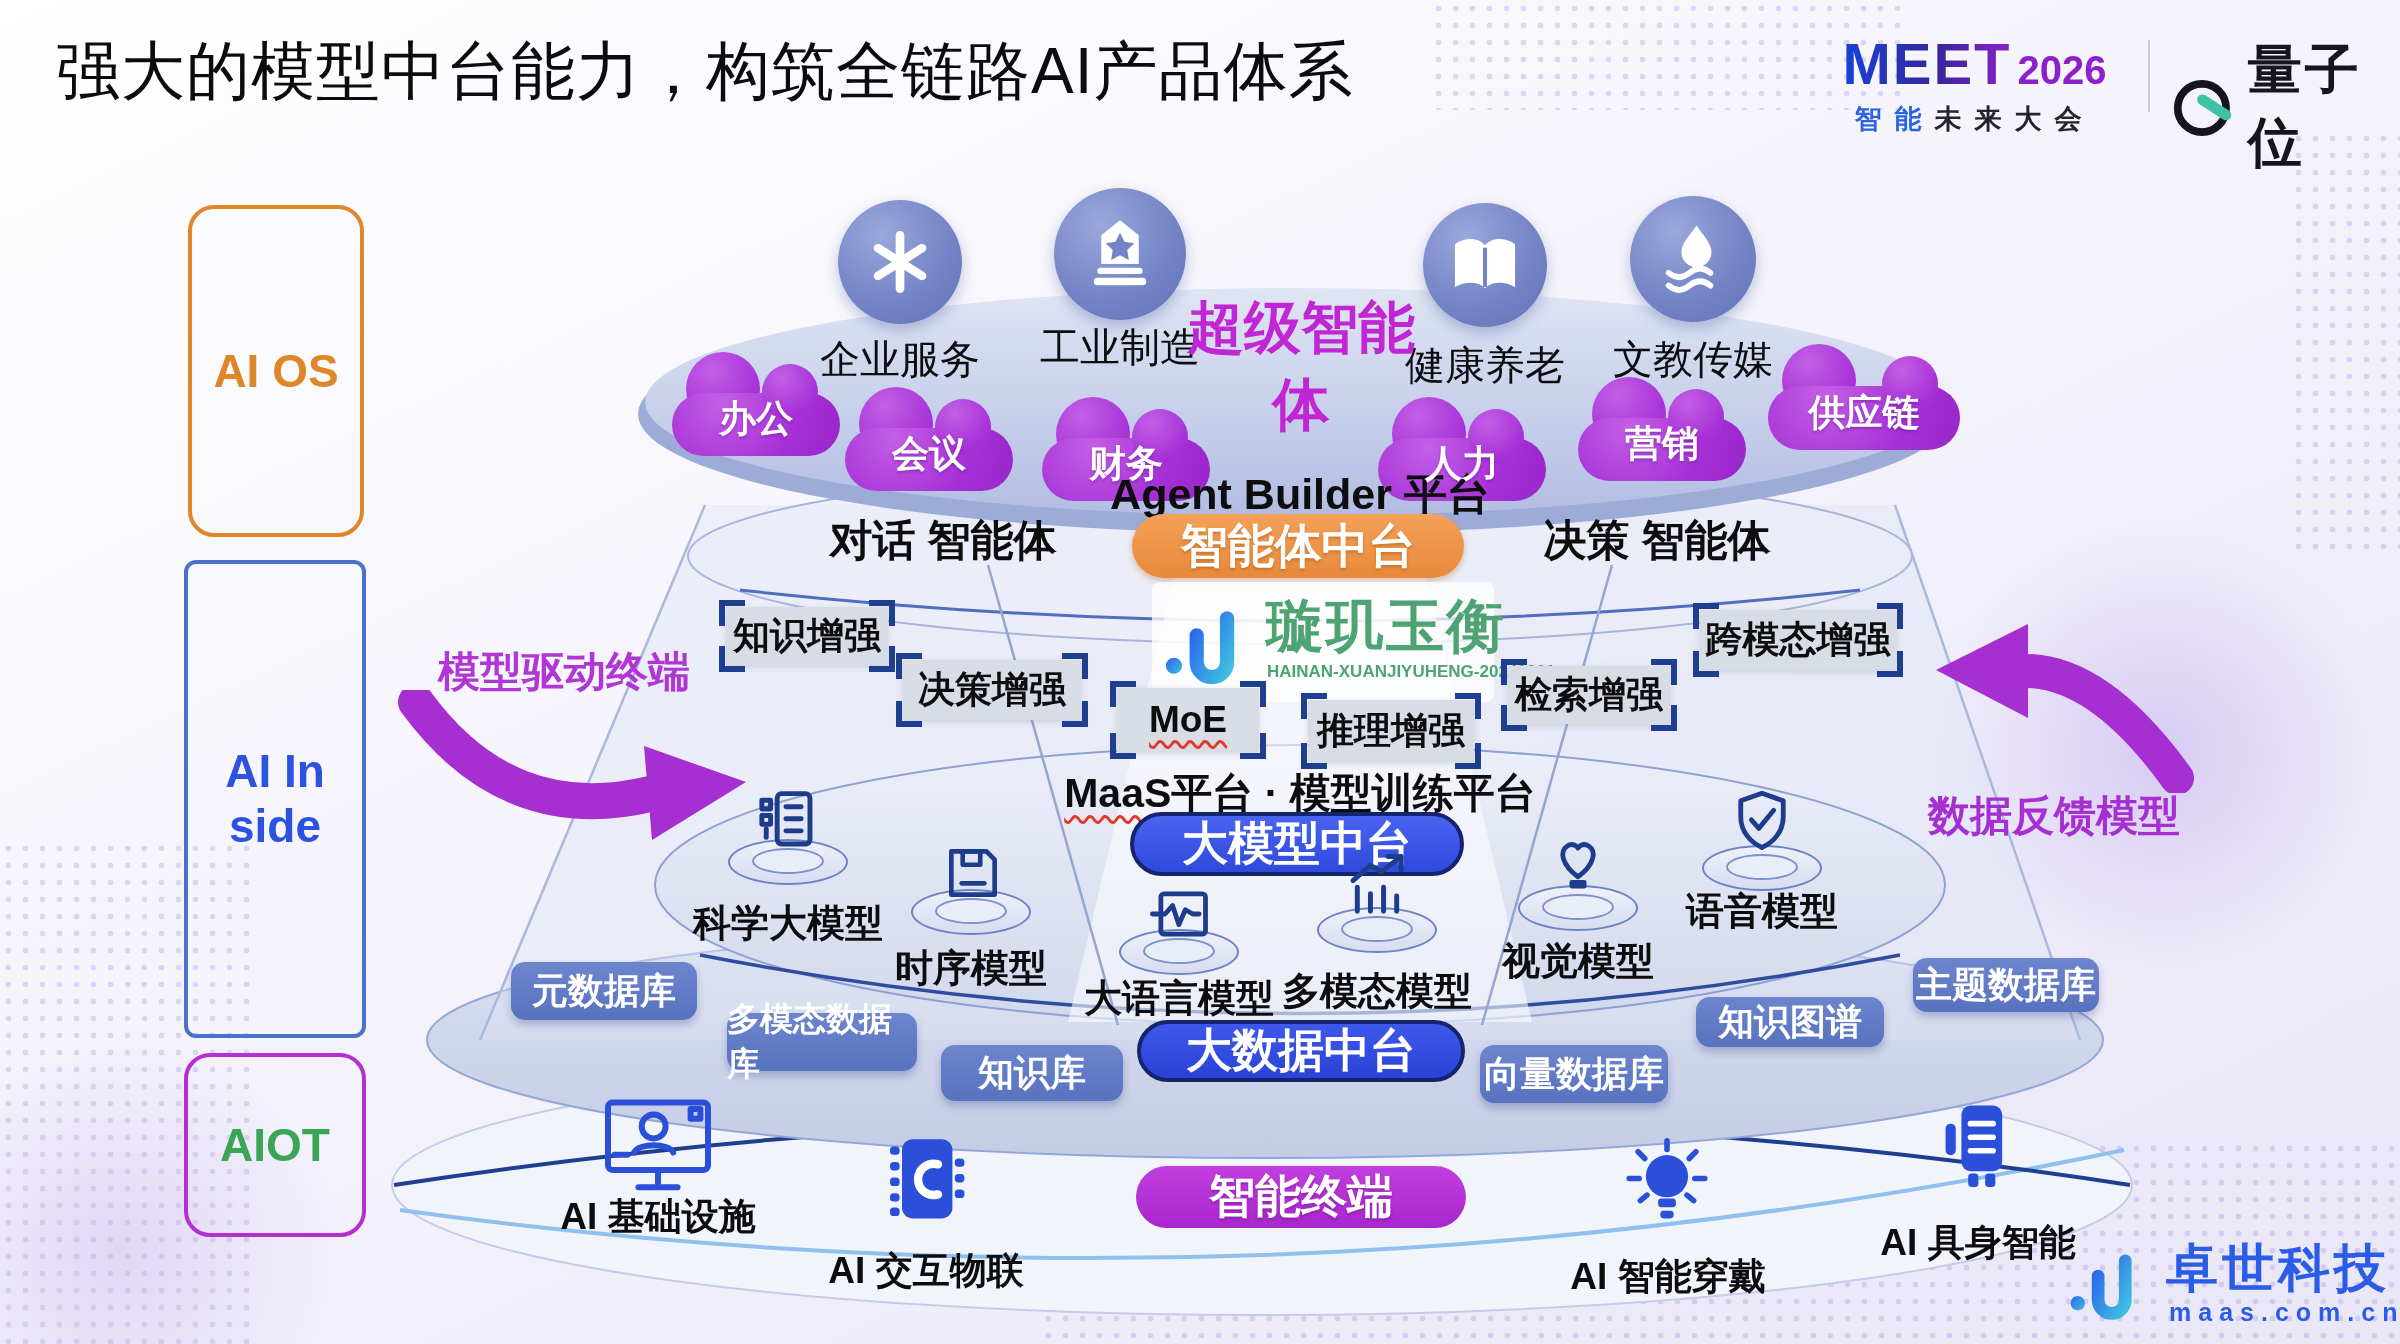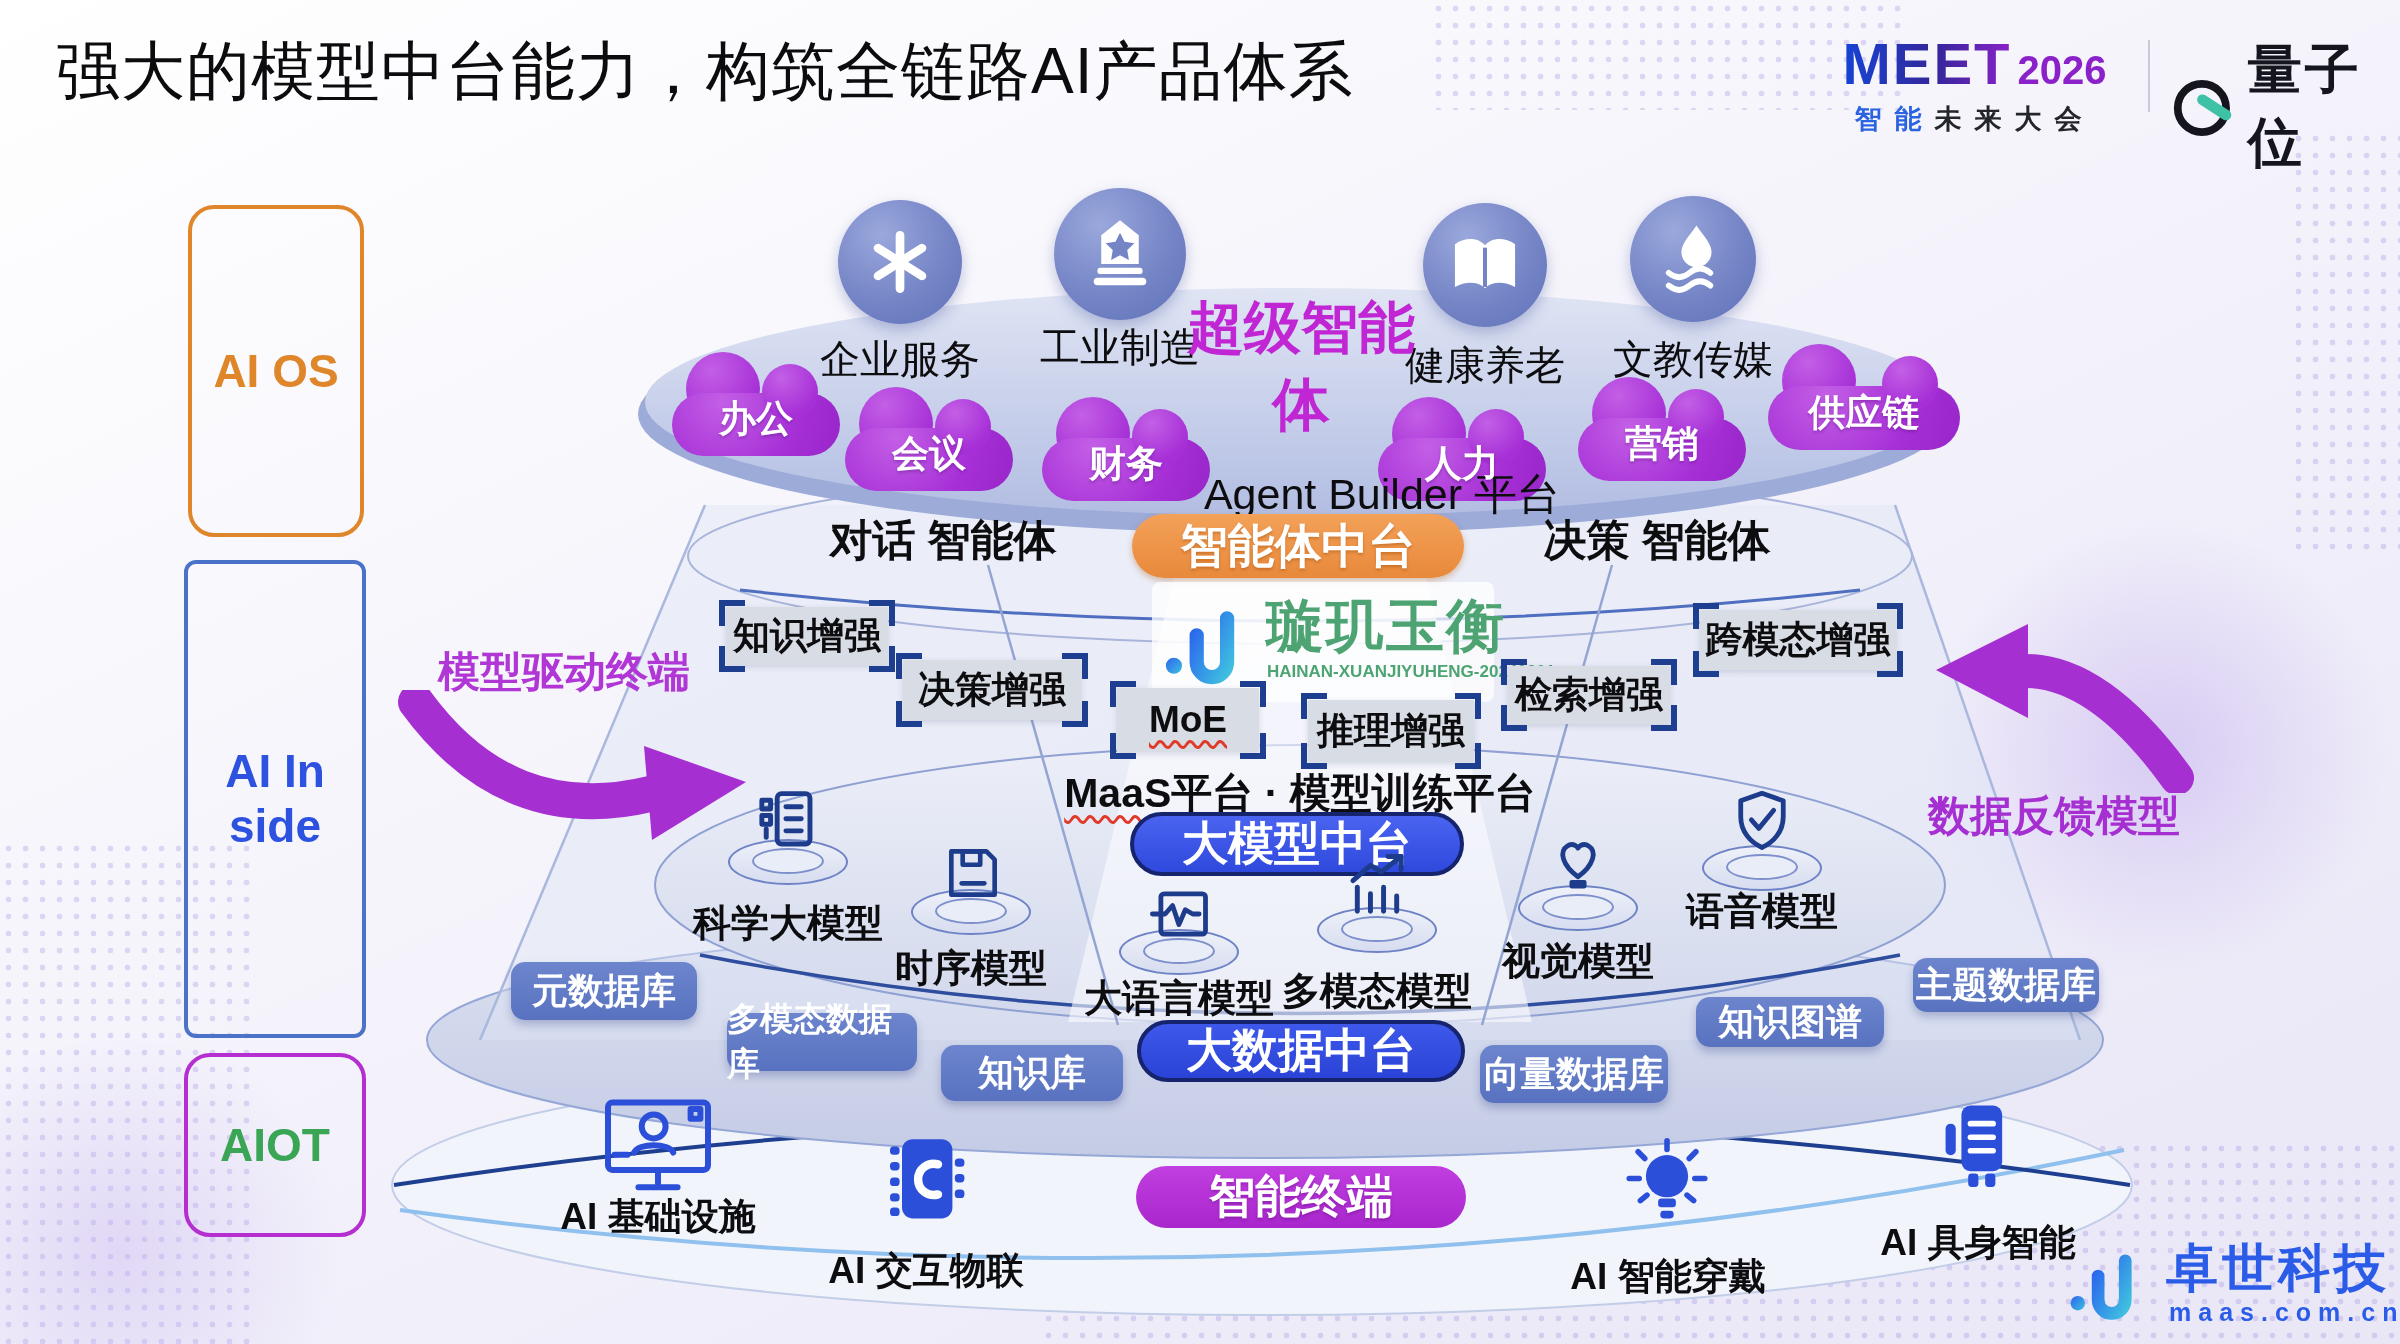--- a/index.html
+++ b/index.html
@@ -54,21 +54,21 @@
   .pill { position:absolute; display:flex; align-items:center; justify-content:center; color:#fff; font-weight:900; }
   .pill-orange { left:1132px; top:514px; width:332px; height:64px; border-radius:34px; font-size:47px;
     background:linear-gradient(180deg,#f3a159 0%,#e8893b 100%); box-shadow:0 3px 6px rgba(170,90,20,.35); text-shadow:0 2px 3px rgba(150,70,0,.4); }
   .pill-blue1 { left:1130px; top:812px; width:334px; height:64px; border-radius:34px; font-size:46px;
     background:linear-gradient(180deg,#4a63f0,#2f49dd); border:4px solid #16246e; }
   .pill-blue2 { left:1137px; top:1020px; width:328px; height:62px; border-radius:32px; font-size:46px;
     background:linear-gradient(180deg,#3d58ea,#2a43d6); border:4px solid #16246e; }
   .pill-purple { left:1136px; top:1166px; width:330px; height:62px; border-radius:32px; font-size:46px;
     background:linear-gradient(180deg,#c13fe0,#a826cc); text-shadow:0 2px 3px rgba(100,10,130,.4); }
 
-  .agent-platform { left:1040px; top:466px; width:520px; text-align:right; font-size:43px; font-weight:400; color:#0d0d0f; }
+  .agent-platform { left:1040px; top:466px; width:520px; text-align:center; font-size:43px; font-weight:700; color:#0d0d0f; }
   .agent-side { position:absolute; width:310px; text-align:center; font-size:43px; font-weight:900; color:#0d0d0f; }
 
   
   .brand { left:1152px; top:582px; width:342px; height:120px; background:rgba(255,255,255,.75); border-radius:8px; }
   .brand-name { position:absolute; left:114px; top:6px; font-size:58px; font-weight:900; color:#4da472; letter-spacing:2px; white-space:nowrap; }
   .brand-code { position:absolute; left:115px; top:80px; font-size:17px; font-weight:800; color:#4da472; white-space:nowrap; }
 
   
   .bracket { position:absolute; background:#d8dce5; display:flex; align-items:center; justify-content:center;
     font-size:37px; font-weight:900; color:#0d0d0f; box-shadow:0 2px 6px rgba(60,70,110,.18); }

